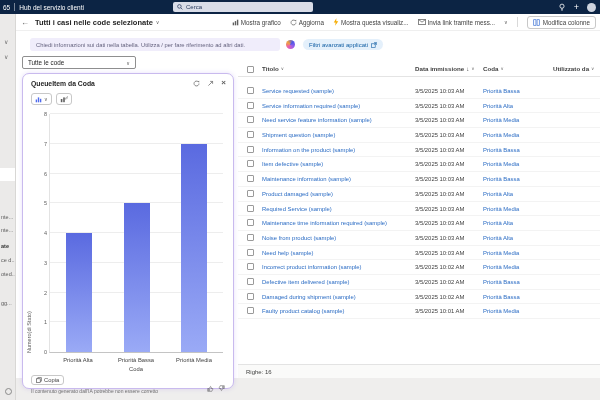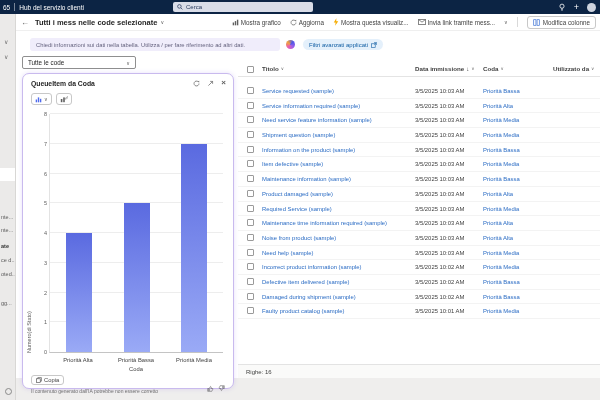--- a/index.html
+++ b/index.html
@@ -105,21 +105,21 @@
         <line x1="3.8" y1="7.6" x2="6.2" y2="7.6" stroke="#fff" stroke-width="1"></line>
         <line x1="4.2" y1="9" x2="5.8" y2="9" stroke="#fff" stroke-width="1"></line>
       </svg>
     <span class="plus">+</span>
     <span class="avatar"></span>
   </div>
 </div>
 
 <div class="cmdbar">
   <span class="back">←</span>
-  <span class="view-title">Tutti i mess nelle code selezionate</span>
+  <span class="view-title">Tutti i casi nelle code selezionate</span>
   <span class="title-chev">∨</span>
   <div class="cmd-right">
     <span class="cmd">
       <svg width="7" height="7" viewBox="0 0 10 10">
           <rect x="1" y="5" width="2" height="4" fill="#5f5f5f"></rect>
           <rect x="4" y="3" width="2" height="6" fill="#5f5f5f"></rect>
           <rect x="7" y="1" width="2" height="8" fill="#5f5f5f"></rect>
         </svg>
       <span>Mostra grafico</span>
     </span>

